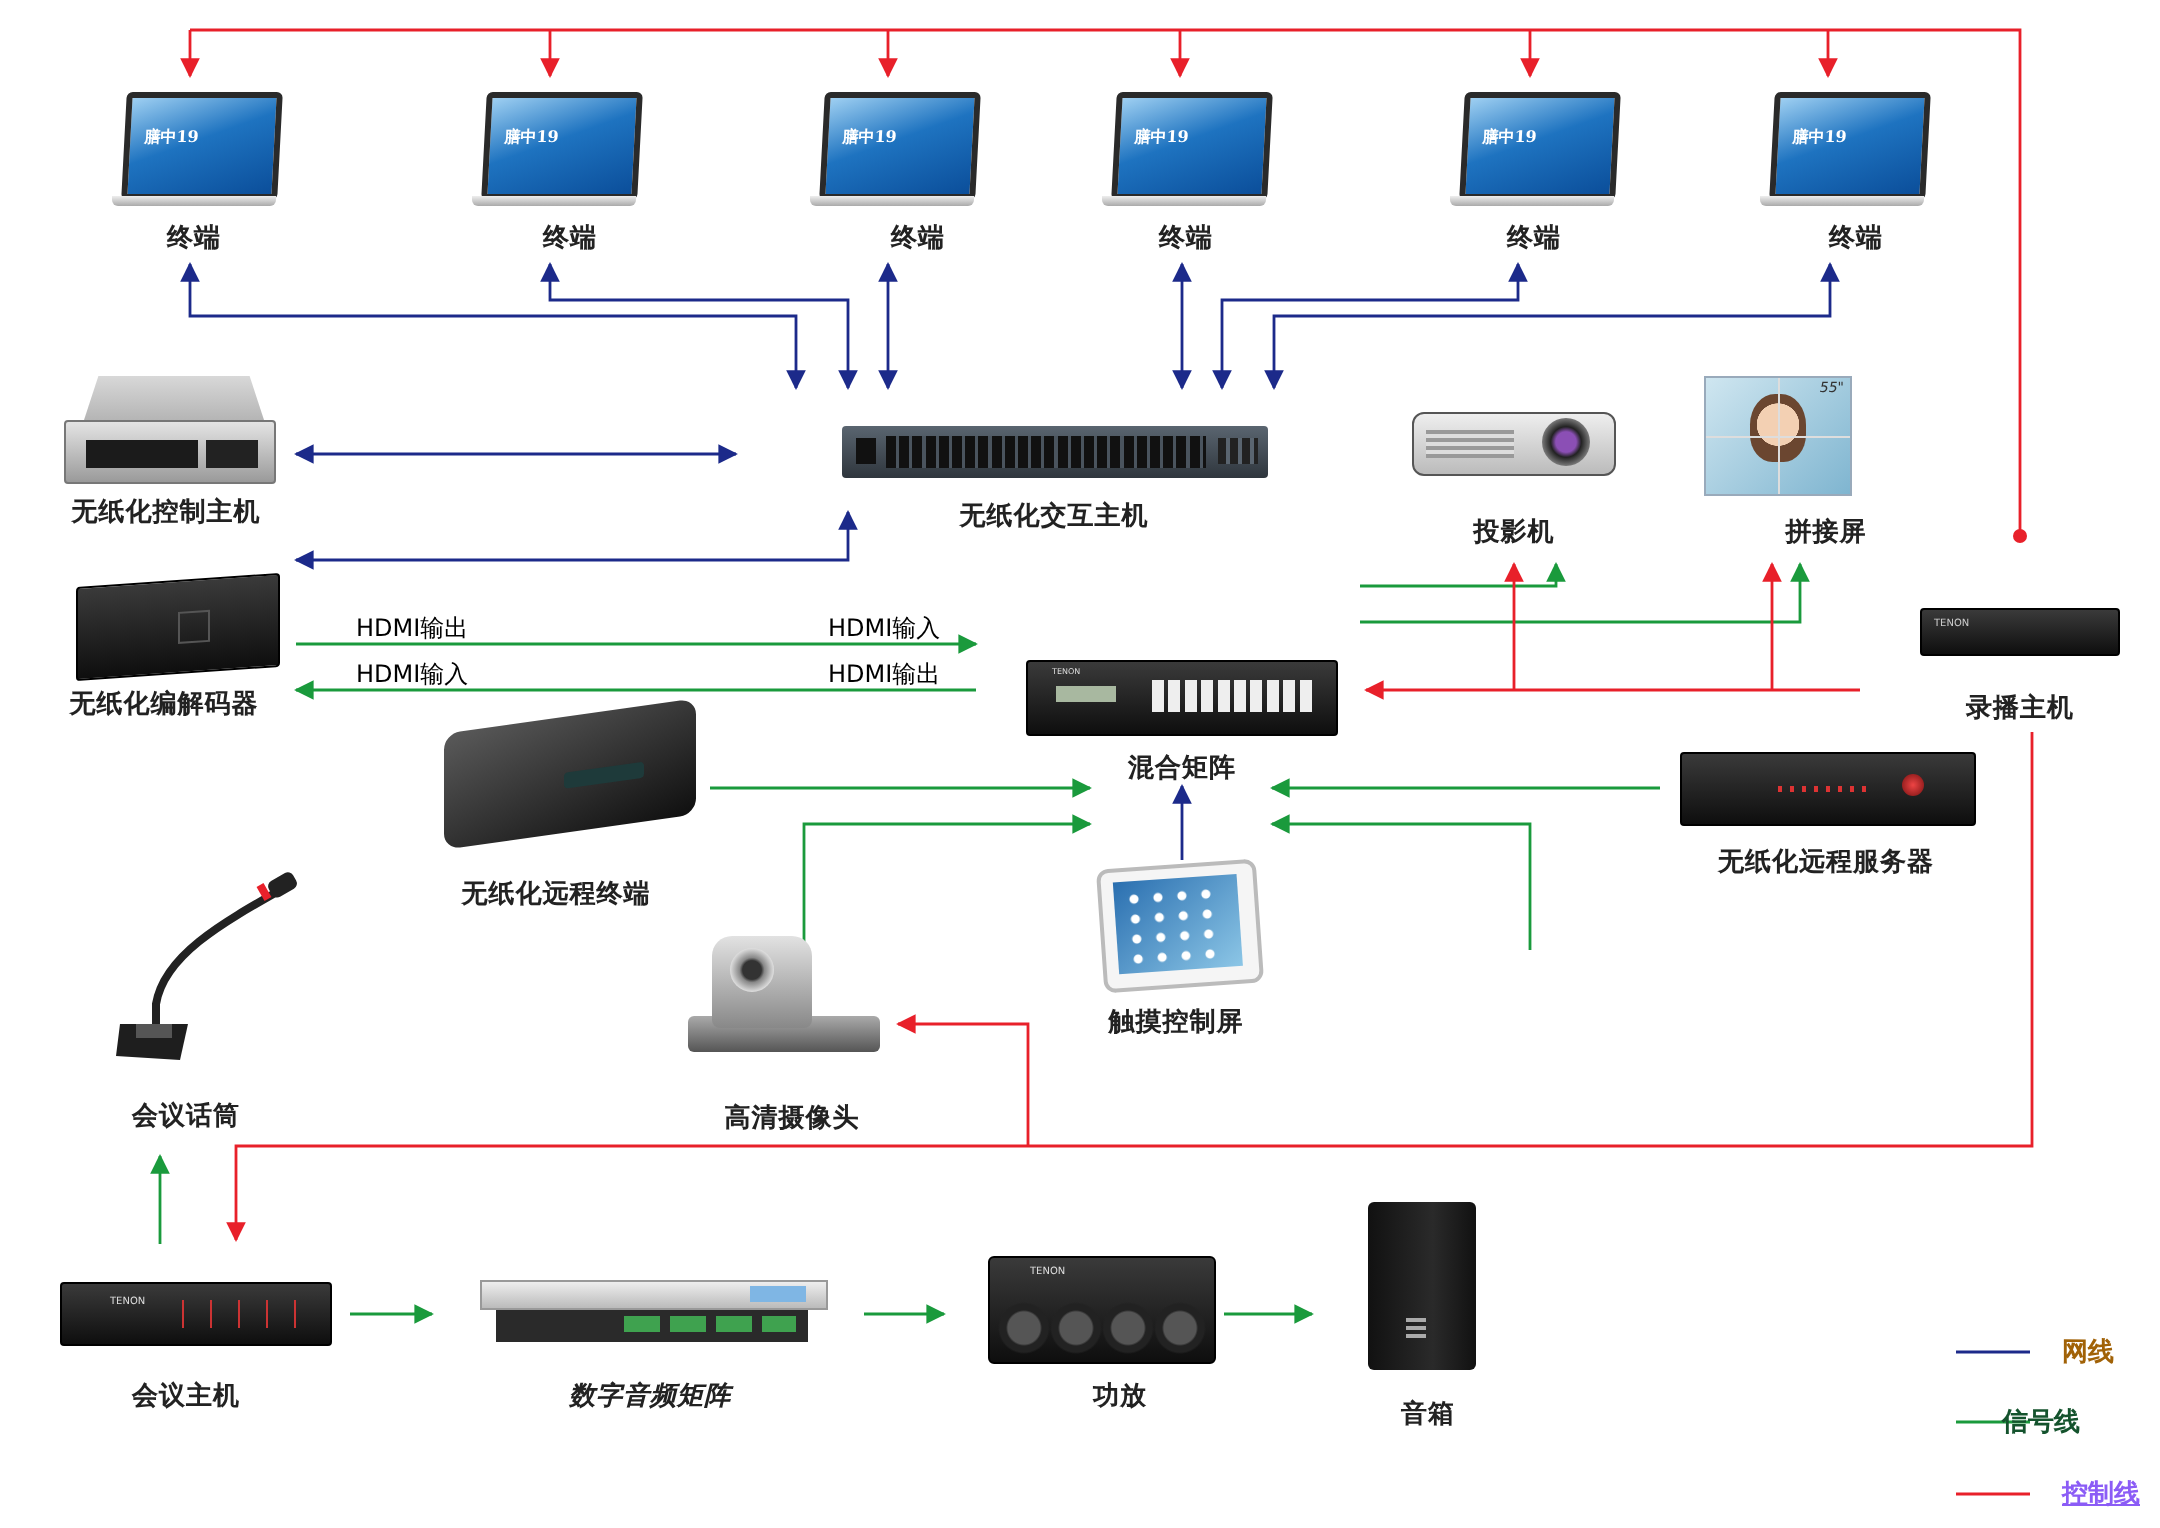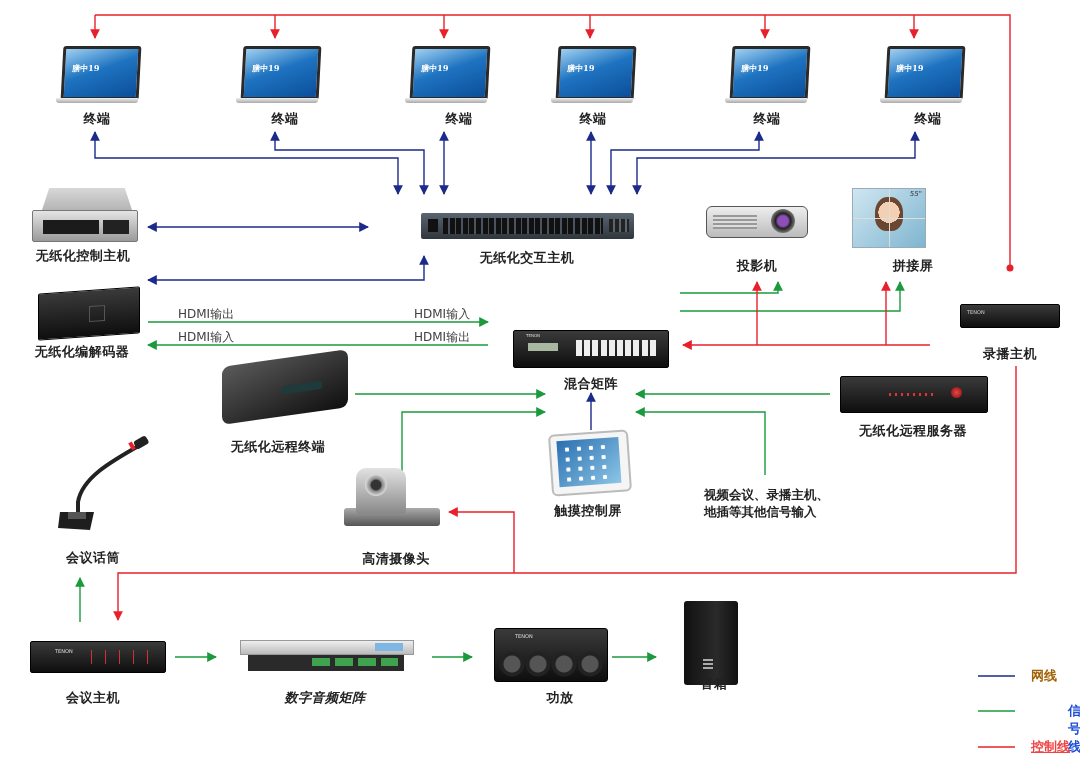--- a/index.html
+++ b/index.html
@@ -1,21 +1,21 @@
 <!DOCTYPE html>
 <html><head>
 <meta charset="utf-8">
 <style>
   html, body { margin:0; padding:0; background:#ffffff; }
   body { width:1080px; height:764px; position:relative; overflow:hidden; font-family:"DejaVu Sans","Liberation Sans",sans-serif; }
   #stage { position:absolute; left:0; top:0; width:1080px; height:764px; }
   svg#wires { position:absolute; left:0; top:0; width:1080px; height:764px; }
   .lbl { position:absolute; font-size:13px; color:#222; white-space:nowrap; transform:translateX(-50%); font-weight:bold; letter-spacing:0.5px; }
   .lbl-left { position:absolute; font-size:12.5px; color:#222; line-height:17px; font-weight:bold; }
-  .hdmi { position:absolute; font-size:12px; color:#404040; white-space:nowrap; }
+  .hdmi { position:absolute; font-size:12px; color:#000000; white-space:nowrap; }
   .legend-text { position:absolute; font-size:13px; font-weight:bold; }
   .dev { position:absolute; }
   
   .tablet { position:absolute; width:82px; height:60px; }
   .tablet .scr { position:absolute; left:6px; top:0; width:72px; height:48px; background:linear-gradient(160deg,#9fd0f2 0%,#1e73c0 45%,#0b4e9a 100%); border:3px solid #2a2a2a; border-radius:3px; transform:skewX(-3deg); }
   .tablet .scr span { position:absolute; left:7px; top:14px; color:#fff; font-size:8px; font-family:"DejaVu Serif",serif; font-weight:bold; }
   .tablet .base { position:absolute; left:0; top:52px; width:82px; height:5px; background:linear-gradient(#eee,#aaa); border-radius:0 0 3px 3px; }
   .rack-silver { background:linear-gradient(#e4e4e4,#9a9a9a); border:1px solid #777; }
   .rack-black { background:linear-gradient(#3a3a3a,#0e0e0e); border:1px solid #000; }
 </style>
@@ -193,24 +193,20 @@
 </div>
 <div class="lbl" style="left:913px;top:422px;">无纸化远程服务器</div>
 
 <div class="dev" style="left:550px;top:432px;width:76px;height:58px;background:#f5f5f5;border:2px solid #bbb;border-radius:6px;transform:rotate(-4deg);">
   <div style="position:absolute;left:6px;top:5px;width:62px;height:46px;background:linear-gradient(140deg,#2a6fb0,#8cc6e6);">
     <div style="position:absolute;left:4px;top:4px;width:48px;height:38px;background:radial-gradient(circle,#fff 0 2px,transparent 2.5px) 0 0/12px 10px;"></div>
   </div>
 </div>
 <div class="lbl" style="left:588px;top:502px;">触摸控制屏</div>
 
-<div class="lbl-left" style="left:704px;top:486px;">
-  <div>视频会议、录播主机、</div>
-  <div>地插等其他信号输入</div>
-</div>
 
 <div class="dev" style="left:344px;top:508px;width:96px;height:18px;background:linear-gradient(#aaa,#555);border-radius:3px;"></div>
 <div class="dev" style="left:356px;top:468px;width:50px;height:46px;background:linear-gradient(#e2e2e2,#888);border-radius:10px 10px 4px 4px;">
   <div style="position:absolute;left:9px;top:6px;width:22px;height:22px;border-radius:50%;background:radial-gradient(circle,#333 0 30%,#888 40%,#ddd 70%);"></div>
 </div>
 <div class="lbl" style="left:396px;top:550px;">高清摄像头</div>
 
 <svg class="dev" style="left:50px;top:432px;" width="100" height="100">
   <path d="M92,12 C60,30 32,46 28,70 L28,82" stroke="#222" stroke-width="4" fill="none"></path>
   <rect x="84" y="6" width="14" height="9" rx="3" fill="#222" transform="rotate(-30 91 10)"></rect>
@@ -238,19 +234,19 @@
 
 <div class="dev rack-black" style="left:494px;top:628px;width:112px;height:52px;border-radius:3px;">
   <div style="position:absolute;left:4px;top:22px;width:104px;height:26px;background:radial-gradient(circle,#555 0 8px,#222 9px 12px,transparent 13px) 0 0/26px 26px;"></div>
   <div style="position:absolute;left:20px;top:4px;font-size:5px;color:#ddd;">TENON</div>
 </div>
 <div class="lbl" style="left:560px;top:689px;">功放</div>
 
 <div class="dev" style="left:684px;top:601px;width:54px;height:84px;background:linear-gradient(90deg,#111,#2a2a2a 60%,#111);border-radius:3px;">
   <div style="position:absolute;left:19px;top:58px;width:10px;height:12px;background:repeating-linear-gradient(#aaa 0 2px,transparent 2px 4px);"></div>
 </div>
-<div class="lbl" style="left:714px;top:675px;text-align:center;">音箱</div>
+<div class="lbl" style="left:714px;top:698px;text-align:center;">音箱</div>
 
 <div class="legend-text" style="left:1031px;top:667px;color:#a16207;">网线</div>
-<div class="legend-text" style="left:1068px;top:702px;color:#1d4ed8;">信号线</div>
-<div class="legend-text" style="left:1031px;top:738px;color:#ef4444;text-decoration:underline;">控制线</div>
+<div class="legend-text" style="left:1001px;top:702px;color:#14532d;">信号线</div>
+<div class="legend-text" style="left:1031px;top:738px;color:#8b5cf6;text-decoration:underline;">控制线</div>
 
 </div>
 
 </body></html>

